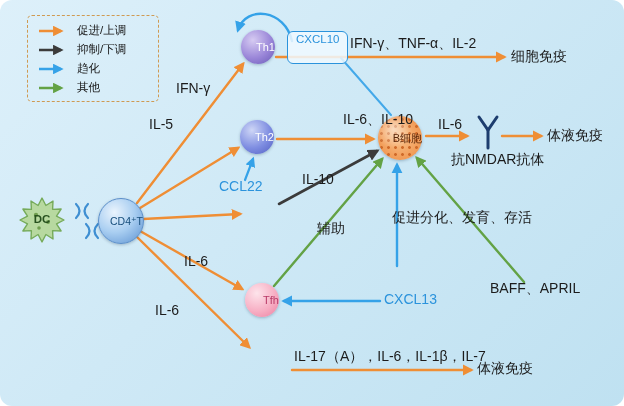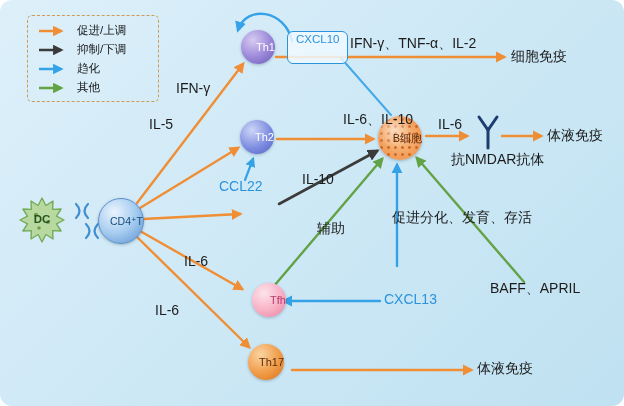--- a/index.html
+++ b/index.html
@@ -17,21 +17,21 @@
     box-shadow:0 1px 3px rgba(30,60,90,.30);
   }
   #cd4t { left:98px; top:198px; width:44px; height:44px; font-size:10.5px; color:#174e7c;
     background:radial-gradient(circle at 35% 30%, #eaf4fd, #a9cef1 48%, #6d9fd8 88%); border:1px solid #5c8fc9; }
   #th1 { left:241px; top:30px; width:34px; height:34px; color:#ffffff;
     background:radial-gradient(circle at 35% 30%, #d6cbf2, #9a86d8 55%, #7161bd 92%); }
   #th2 { left:240px; top:120px; width:34px; height:34px; color:#ffffff;
     background:radial-gradient(circle at 35% 30%, #ced6f6, #7e8de1 55%, #5a67c8 92%); }
   #treg { left:245px; top:196px; width:34px; height:34px; color:#8a3d0f;
     background:radial-gradient(circle at 35% 30%, #fde4c2, #f5ab5e 55%, #e88b33 92%); }
-  #tfh { left:252px; top:283px; width:34px; height:34px; color:#b83b68;
+  #tfh { left:245px; top:283px; width:34px; height:34px; color:#b83b68;
     background:radial-gradient(circle at 35% 30%, #fde4eb, #f7afc4 55%, #ee86a6 92%); }
   #th17 { left:248px; top:344px; width:36px; height:36px; color:#5d2c08;
     background:radial-gradient(circle at 35% 30%, #fbd4a2, #f09b47 55%, #dd7722 92%); }
   #bcell { left:378px; top:116px; width:44px; height:44px; color:#59260a;
     background-image:
       radial-gradient(circle at 35% 30%, rgba(255,255,255,.55), rgba(255,255,255,0) 45%),
       radial-gradient(#cf6a29 1.1px, transparent 1.7px),
       radial-gradient(circle, #f9c189, #ee8a3f);
     background-size:auto, 7px 7px, auto; }
   .lbl { position:absolute; z-index:3; font-size:14px; color:#1c1c1c; white-space:nowrap; line-height:14px; }
@@ -142,23 +142,20 @@
     </div>
   <div class="cell" id="th1">
       <span>Th1</span>
     </div>
   <div class="cell" id="th2">
       <span>Th2</span>
     </div>
   <div class="cell" id="tfh">
       <span>Tfh</span>
     </div>
-  <div class="cell" id="th17">
-      <span>Th17</span>
-    </div>
   <div class="cell" id="bcell">
       <span>B细胞</span>
     </div>
 
   <div class="lbl" style="left:176px;top:81px;">IFN-γ</div>
   <div class="lbl" style="left:149px;top:117px;">IL-5</div>
   <div class="lbl blue" style="left:219px;top:179px;">CCL22</div>
   <div class="lbl" style="left:184px;top:254px;">IL-6</div>
   <div class="lbl" style="left:155px;top:303px;">IL-6</div>
 
@@ -171,15 +168,16 @@
   <div class="lbl" style="left:317px;top:221px;">辅助</div>
 
   <div class="lbl" style="left:438px;top:117px;">IL-6</div>
   <div class="lbl" style="left:451px;top:152px;">抗NMDAR抗体</div>
   <div class="lbl" style="left:547px;top:128px;">体液免疫</div>
 
   <div class="lbl" style="left:490px;top:281px;">BAFF、APRIL</div>
   <div class="lbl" style="left:392px;top:210px;">促进分化、发育、存活</div>
   <div class="lbl blue" style="left:384px;top:292px;">CXCL13</div>
 
+  <div class="lbl" style="left:294px;top:349px;">IL-17（A），IL-6，IL-1β，IL-7</div>
   <div class="lbl" style="left:477px;top:361px;">体液免疫</div>
 
 </div>
 
 </body></html>

